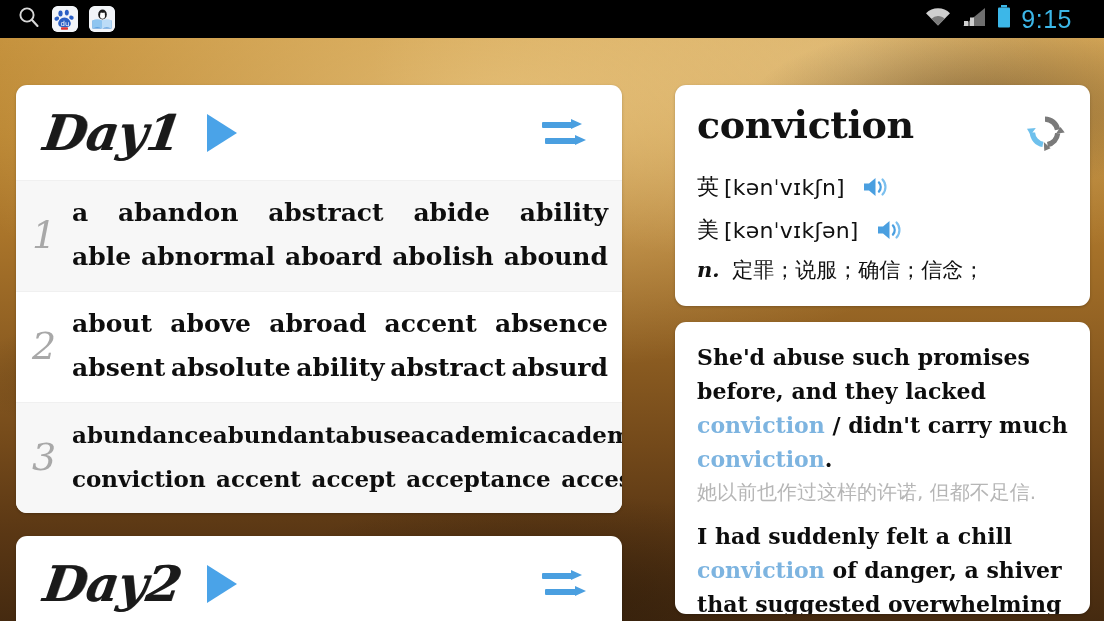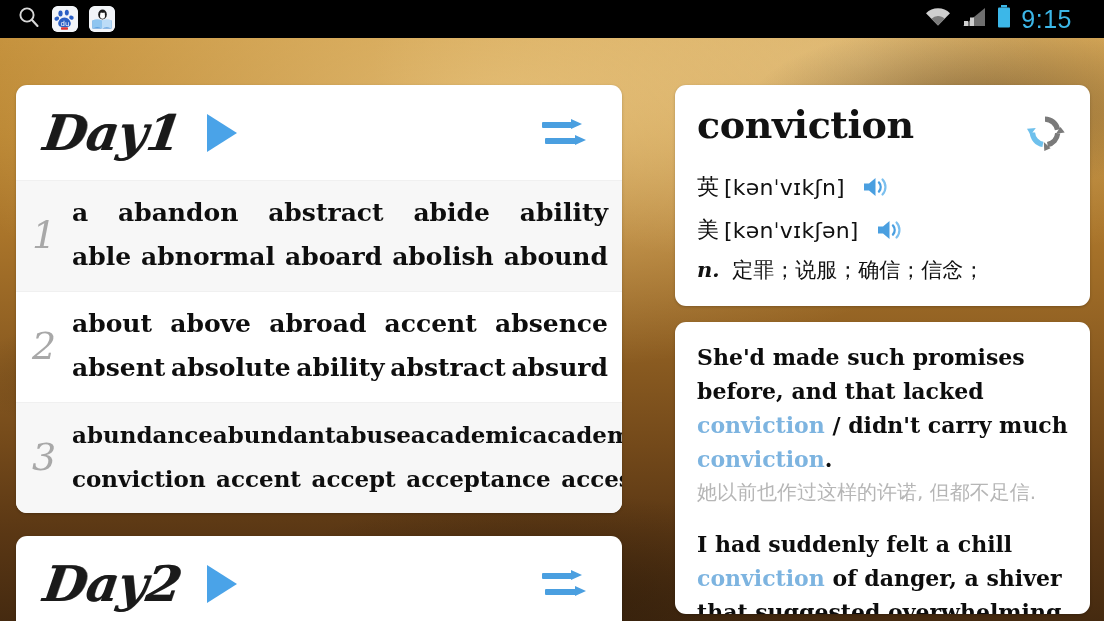--- a/index.html
+++ b/index.html
@@ -236,21 +236,21 @@
     font-size: 22px;
     line-height: 34px;
     color: #0d0d0d;
   }
   .ex-en .kw { color: #7db4e0; }
   .ex-cn {
     font-size: 20px;
     line-height: 33px;
     color: #b6b6b6;
     font-family: "DejaVu Sans", "Liberation Sans", sans-serif;
-    margin-bottom: 18px;
+    margin-bottom: 10px;
   }
 </style>
 </head>
 <body>
 
 <div id="screen">
 
   <div class="statusbar">
     <div class="sb-left">
       <span>
@@ -451,21 +451,21 @@
         </div>
 
         <div class="pos-line">
           <span class="pos-tag">n.</span>
           <span>定罪；说服；确信；信念；</span>
         </div>
       </div>
 
       <div class="card card-ex">
         <div class="ex-en">
-          <span>She'd made such promises before, and that lacked </span><span class="kw">conviction</span><span> / didn't carry much </span><span class="kw">conviction</span><span>.</span>
+          <span>She'd abuse such promises before, and they lacked </span><span class="kw">conviction</span><span> / didn't carry much </span><span class="kw">conviction</span><span>.</span>
         </div>
         <div class="ex-cn">她以前也作过这样的许诺, 但都不足信.</div>
 
         <div class="ex-en">
           <span>I had suddenly felt a chill </span><span class="kw">conviction</span><span> of danger, a shiver that suggested overwhelming evil.</span>
         </div>
 
       </div>
 
     </div>

